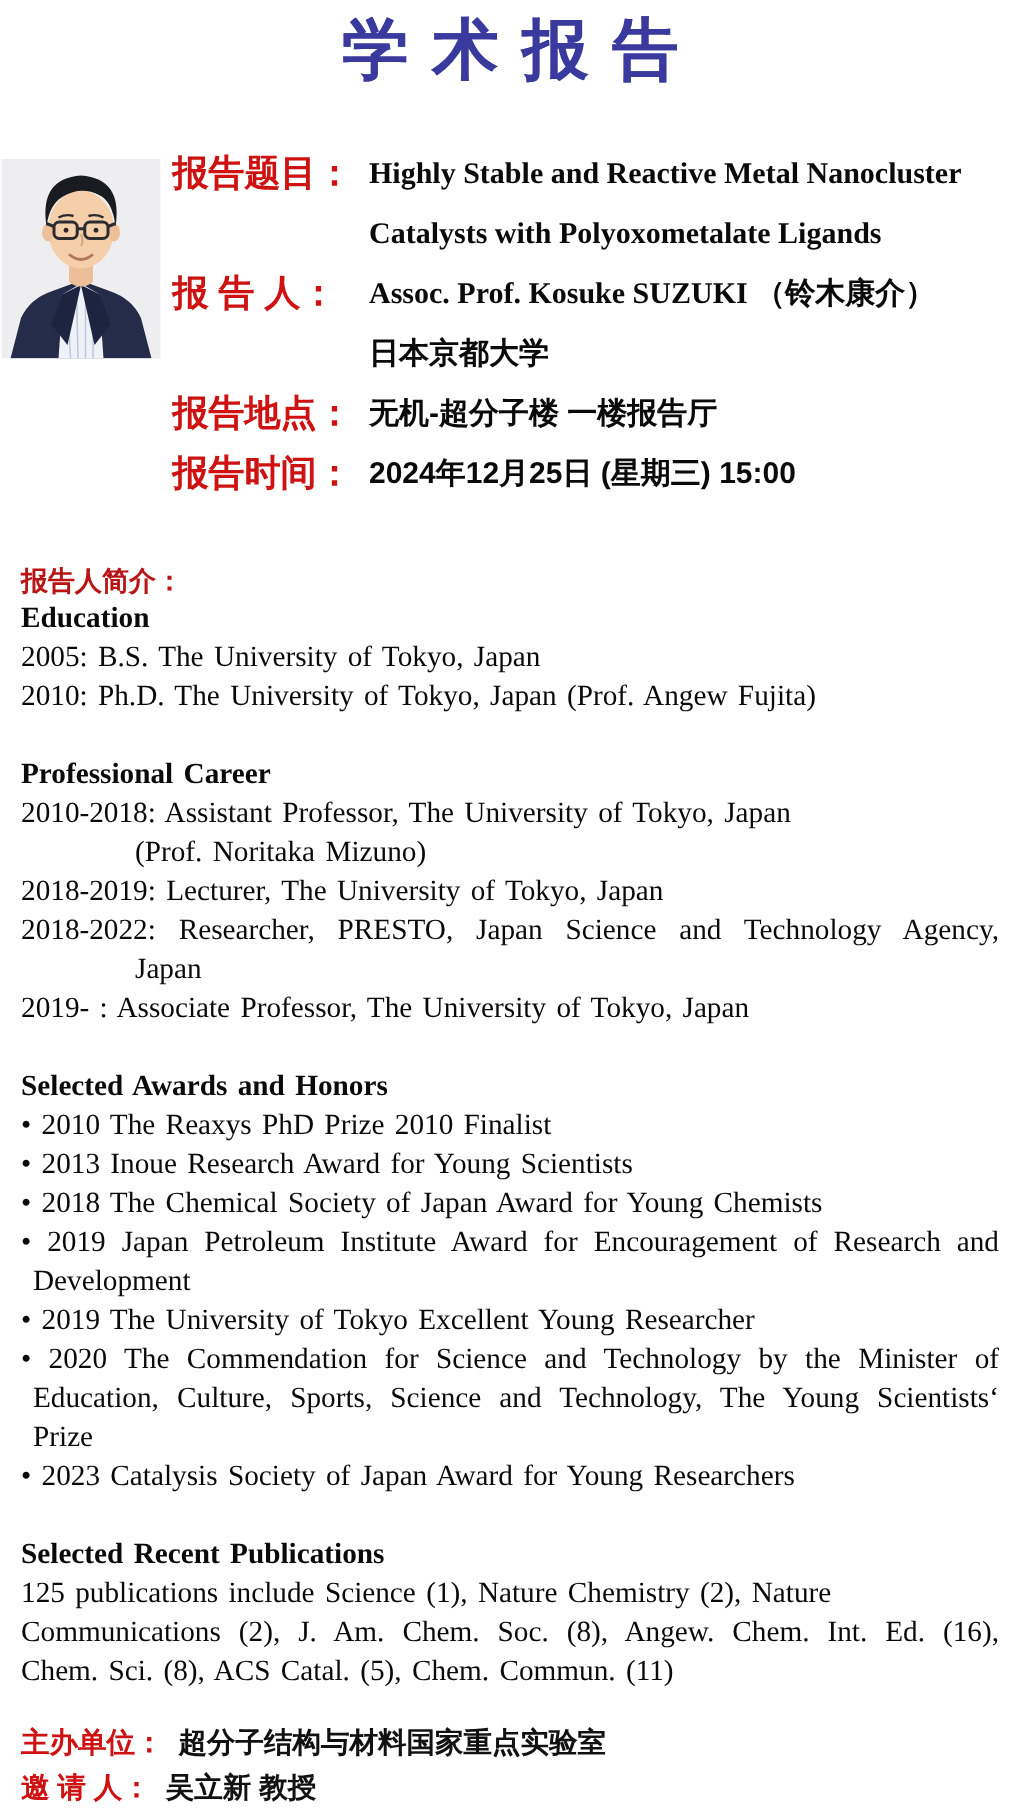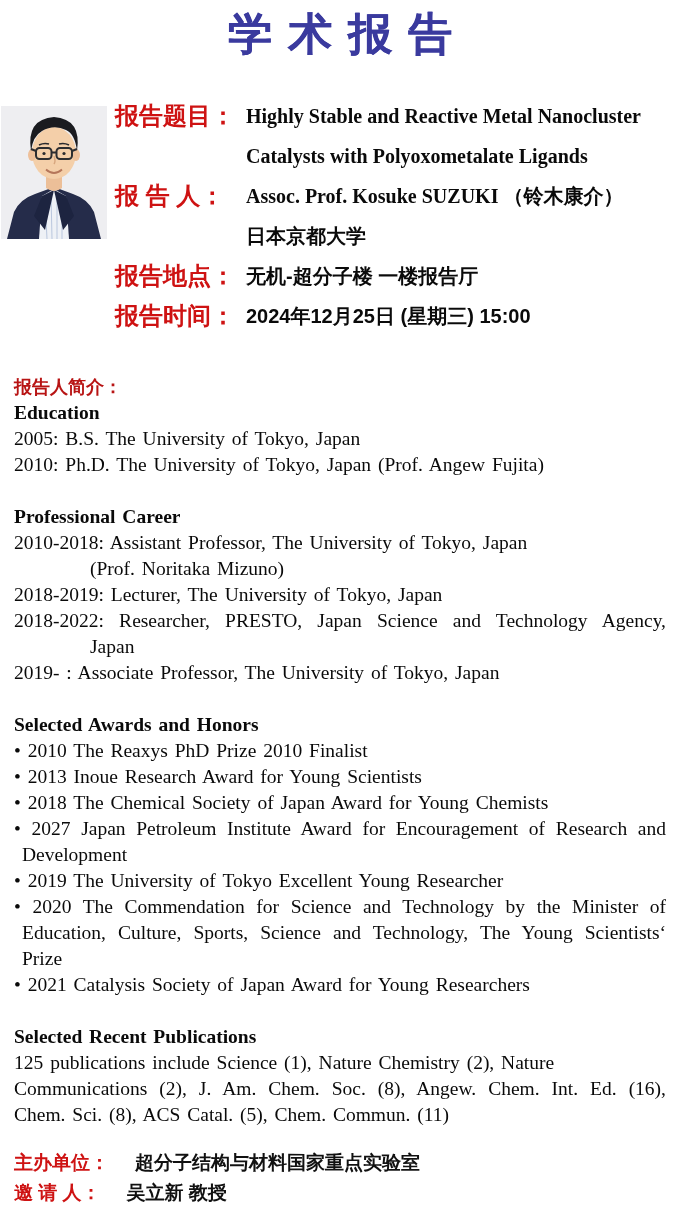--- a/index.html
+++ b/index.html
@@ -54,21 +54,21 @@
   .ind2{padding-left:76px;}
   .stretch{white-space:normal;text-align:justify;text-align-last:justify;}
 
   
   .footer{
     margin-top:20px;padding:0 14px;
     font-family:"Liberation Sans","DejaVu Sans",sans-serif;
     font-weight:bold;font-size:19px;line-height:30px;
   }
   .frow{display:flex;}
-  .flabel{color:var(--red);margin-right:26px;white-space:nowrap;}
+  .flabel{color:var(--red);margin-right:10px;white-space:nowrap;}
   .fval{color:#111;white-space:nowrap;}
 </style>
 </head>
 <body>
 
 <div class="page">
 
   <div class="main-title">学术报告</div>
 
   <div class="header">
@@ -147,27 +147,27 @@
           <div class="line">2018-2019: Lecturer, The University of Tokyo, Japan</div>
           <div class="line stretch">2018-2022: Researcher, PRESTO, Japan Science and Technology Agency,</div>
           <div class="line ind2">Japan</div>
           <div class="line">2019- : Associate Professor, The University of Tokyo, Japan</div>
         </div>
         <div class="section">
           <div class="sec-heading">Selected Awards and Honors</div>
           <div class="line">• 2010 The Reaxys PhD Prize 2010 Finalist</div>
           <div class="line">• 2013 Inoue Research Award for Young Scientists</div>
           <div class="line">• 2018 The Chemical Society of Japan Award for Young Chemists</div>
-          <div class="line stretch">• 2027 Japan Petroleum Institute Award for Encouragement of Research and</div>
+          <div class="line stretch">• 2019 Japan Petroleum Institute Award for Encouragement of Research and</div>
           <div class="line ind1">Development</div>
           <div class="line">• 2019 The University of Tokyo Excellent Young Researcher</div>
           <div class="line stretch">• 2020 The Commendation for Science and Technology by the Minister of</div>
           <div class="line ind1 stretch">Education, Culture, Sports, Science and Technology, The Young Scientists‘</div>
           <div class="line ind1">Prize</div>
-          <div class="line">• 2021 Catalysis Society of Japan Award for Young Researchers</div>
+          <div class="line">• 2023 Catalysis Society of Japan Award for Young Researchers</div>
         </div>
         <div class="section">
           <div class="sec-heading">Selected Recent Publications</div>
           <div class="line">125 publications include Science (1), Nature Chemistry (2), Nature</div>
           <div class="line stretch">Communications (2), J. Am. Chem. Soc. (8), Angew. Chem. Int. Ed. (16),</div>
           <div class="line">Chem. Sci. (8), ACS Catal. (5), Chem. Commun. (11)</div>
         </div>
       </div>
   </div>
 

